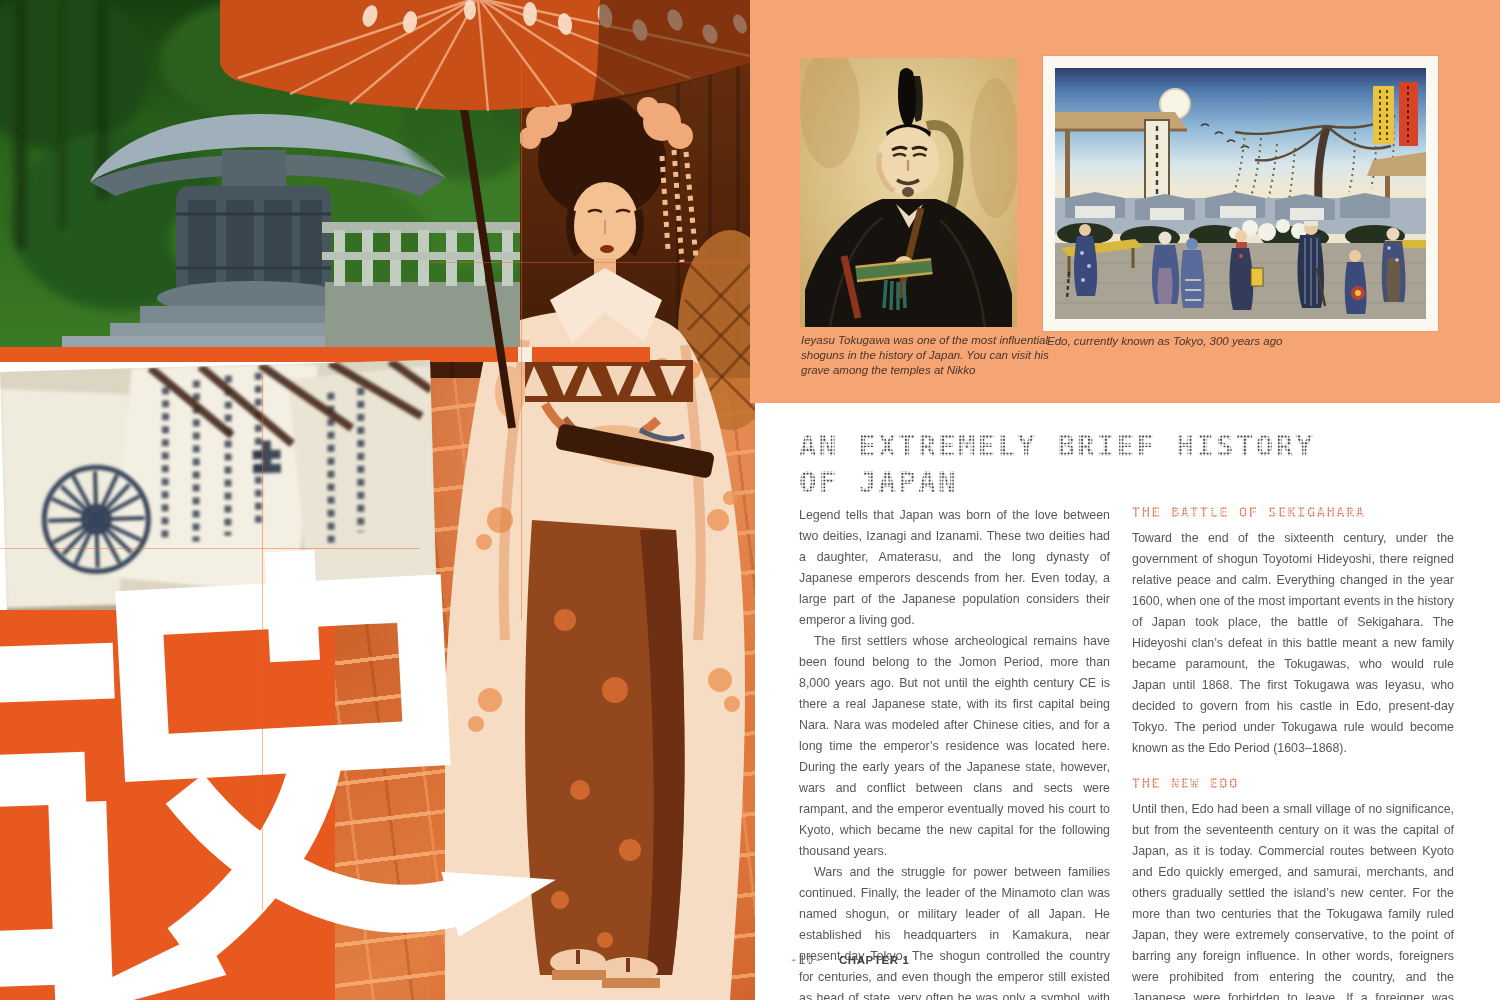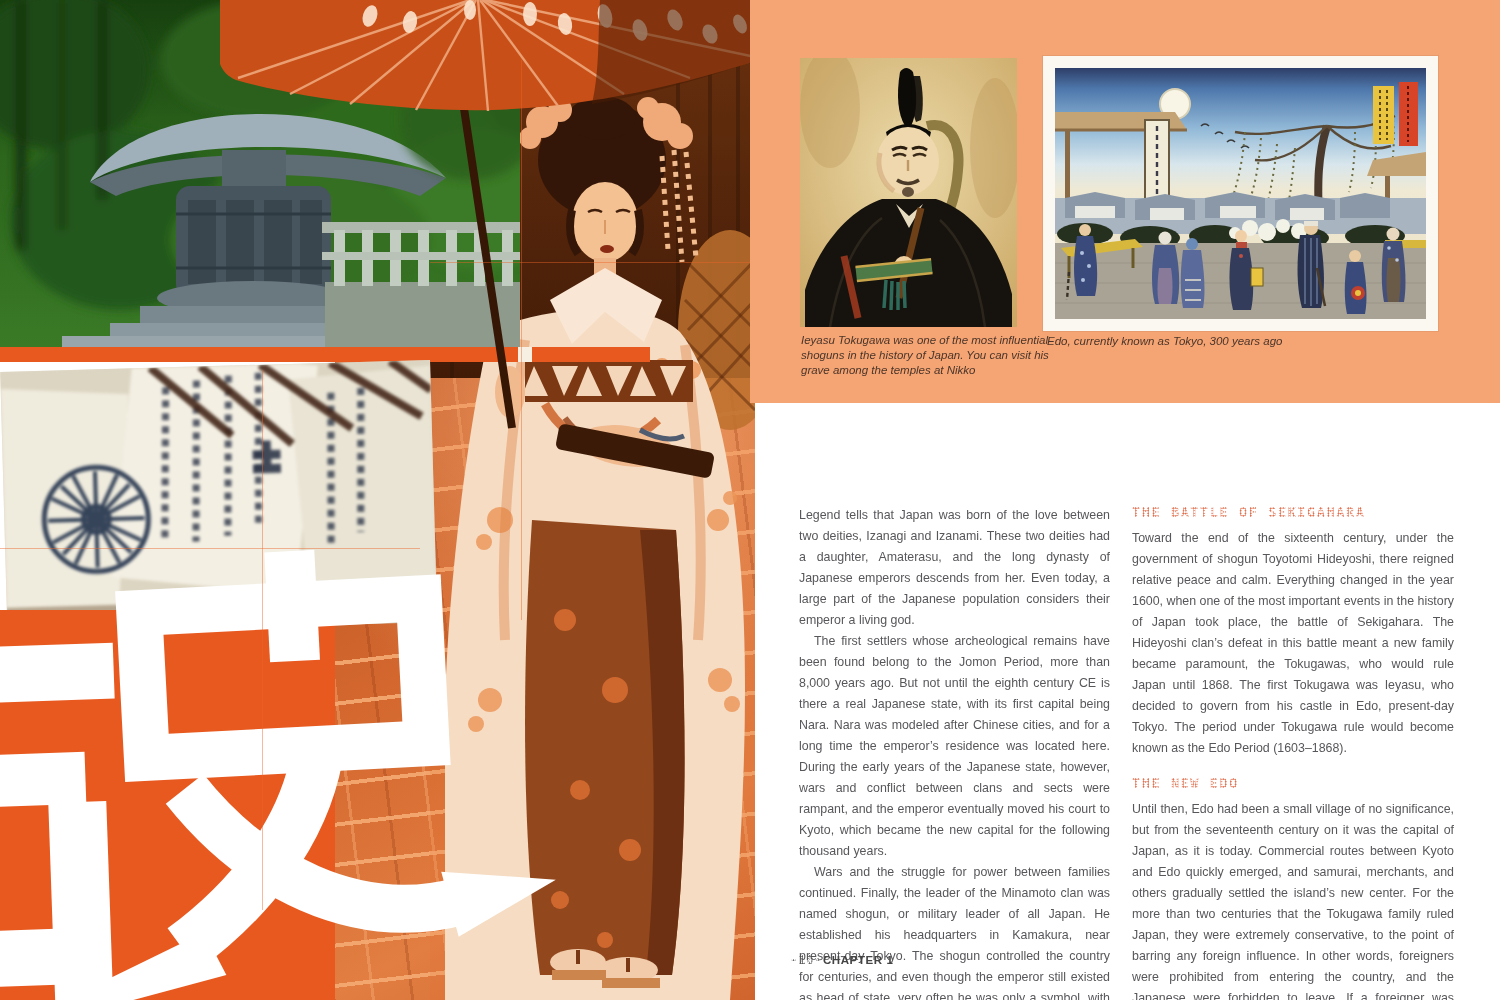--- a/index.html
+++ b/index.html
@@ -29,21 +29,21 @@
   .headline{left:799px;top:428px;width:660px;color:#414141;--dotcol:#414141;--dotsz:3.4px;
             font-size:29px;line-height:36px;letter-spacing:2.4px;}
   .col{top:505px;font-size:12.4px;line-height:21px;color:#57575B;text-align:justify;}
   .col p{margin:0;}
   .col p.indent{text-indent:15px;}
   .col-left{left:799px;width:311px;}
   .col-right{left:1132px;width:322px;top:502px;}
   .subhead{font-size:13.5px;letter-spacing:1.6px;color:#D9532B;--dotcol:#D9532B;--dotsz:2.5px;
            margin:0 0 5px 0;}
   .sect{margin-bottom:14px;}
-  .footer{left:790px;top:953px;display:flex;align-items:baseline;}
+  .footer{left:790px;top:953px;display:flex;align-items:baseline;gap:16px;}
   .pagenum{font-size:12px;color:#4A4A4A;--dotcol:#4A4A4A;--dotsz:2.3px;letter-spacing:1px;}
   .chapter{font-size:11.5px;font-weight:bold;letter-spacing:.6px;color:#444;text-align:right;}
 
   
   .bricks{left:335px;top:340px;width:420px;height:660px;background:#C95C28;overflow:hidden;}
   .bricks::before{content:"";position:absolute;inset:-80px;transform:rotate(-7deg);
     background-image:
       repeating-linear-gradient(0deg, rgba(245,170,115,.9) 0 4px, transparent 4px 40px),
       repeating-linear-gradient(90deg, rgba(245,170,115,.45) 0 3px, transparent 3px 78px),
       repeating-linear-gradient(90deg, transparent 0 39px, rgba(140,55,18,.28) 39px 42px, transparent 42px 78px),
@@ -546,20 +546,24 @@
       </g>
       <g stroke="#3A3228" stroke-width="2.4" stroke-dasharray="4 3">
           <line x1="14" y1="204" x2="12" y2="232"></line>
         </g>
     </svg>
   </div>
 
   <div class="abs caption cap-shogun">Ieyasu Tokugawa was one of the most influential shoguns in the history of Japan. You can visit his grave among the temples at Nikko</div>
   <div class="abs caption cap-edo">Edo, currently known as Tokyo, 300 years ago</div>
 
+  <div class="abs headline dotted">
+    <div>AN EXTREMELY BRIEF HISTORY</div>
+    <div>OF JAPAN</div>
+  </div>
 
   <div class="abs col col-left">
     <p>Legend tells that Japan was born of the love between two deities, Izanagi and Izanami. These two deities had a daughter, Amaterasu, and the long dynasty of Japanese emperors descends from her. Even today, a large part of the Japanese population considers their emperor a living god.</p>
     <p class="indent">The first settlers whose archeological remains have been found belong to the Jomon Period, more than 8,000 years ago. But not until the eighth century CE is there a real Japanese state, with its first capital being Nara. Nara was modeled after Chinese cities, and for a long time the emperor’s residence was located here. During the early years of the Japanese state, however, wars and conflict between clans and sects were rampant, and the emperor eventually moved his court to Kyoto, which became the new capital for the following thousand years.</p>
     <p class="indent">Wars and the struggle for power between families continued. Finally, the leader of the Minamoto clan was named shogun, or military leader of all Japan. He established his headquarters in Kamakura, near present-day Tokyo. The shogun controlled the country for centuries, and even though the emperor still existed as head of state, very often he was only a symbol, with no decision-making power. Thus, a new period began, characterized by a militaristic ideology and the introduction of Zen Buddhism from China. A new caste appeared, the samurai, who imposed their rule over the land. Between the fourteenth and sixteenth centuries, Japan was run as a system of fiefs, or local powers subordinate to the shogun, that were always fighting one another. The capital remained Kyoto, and the shogun “controlled” the whole country from there.</p>
   </div>
 
   <div class="abs col col-right">
     <div class="sect">
       <h3 class="subhead dotted">THE BATTLE OF SEKIGAHARA</h3>

